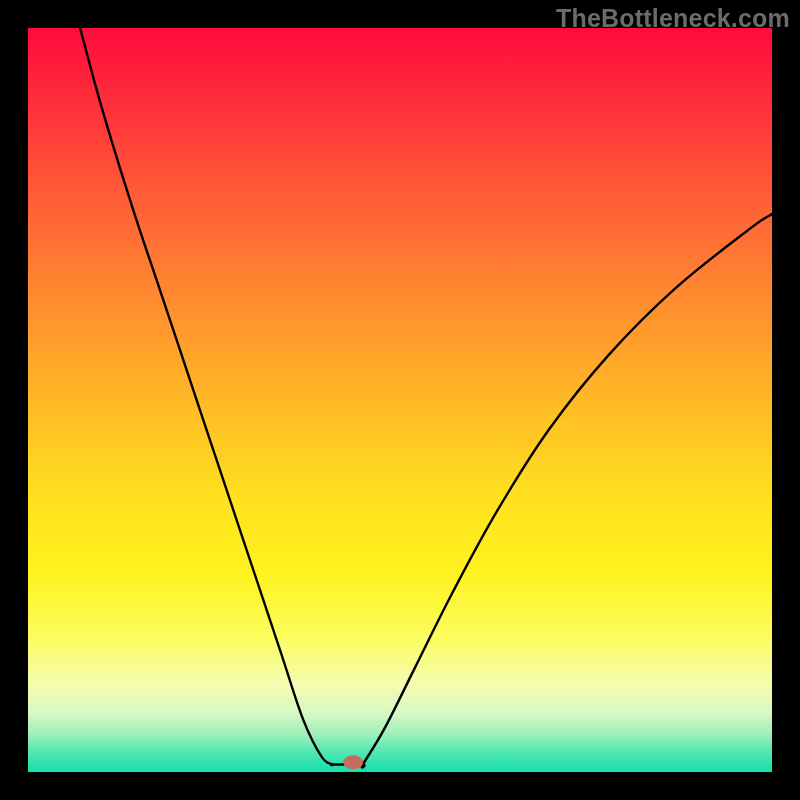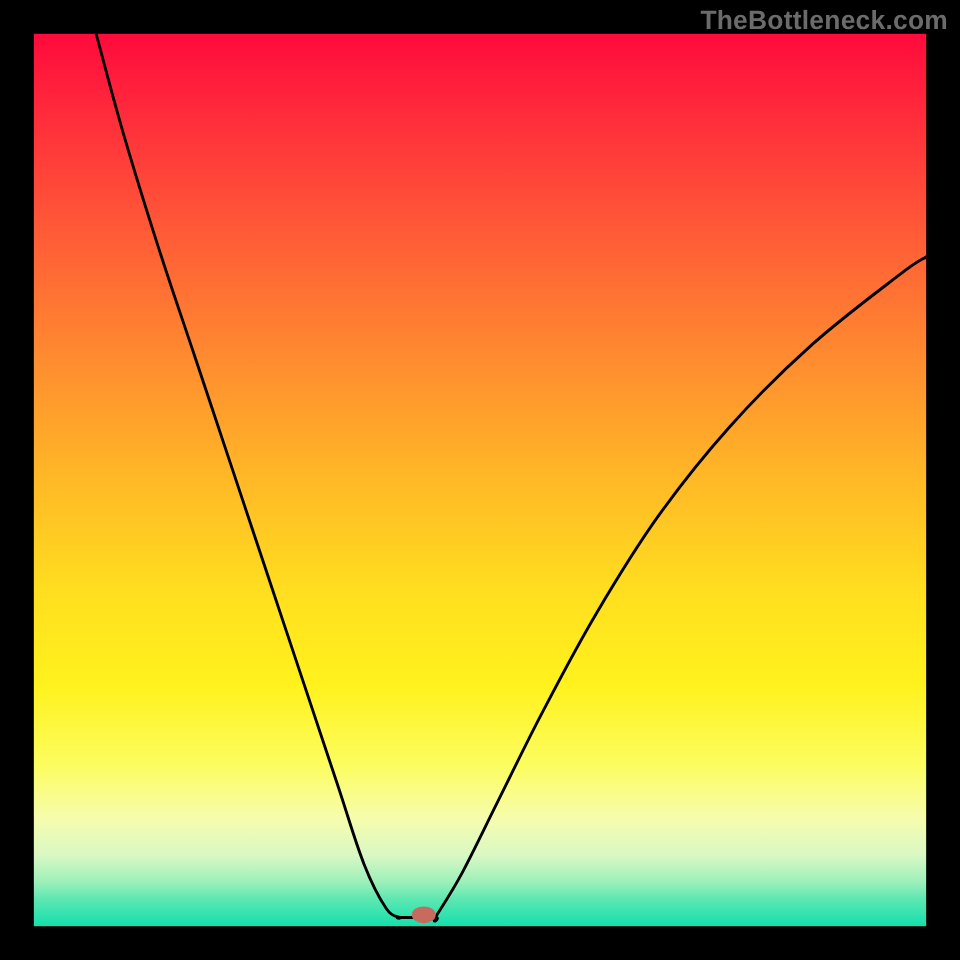--- a/index.html
+++ b/index.html
@@ -44,21 +44,21 @@
       #d9f8c4 92%,
       #9df0b9 95%,
       #5be7b2 97%,
       #13e0ad 100%
     );
   }
   .watermark {
     position: absolute;
     top: 4px;
     right: 10px;
-    font-size: 22px;
+    font-size: 25px;
     font-weight: 600;
     color: #6b6b6b;
     letter-spacing: 0.2px;
     user-select: none;
     margin-left: 29px;
   }
   svg.curve {
     position: absolute;
     inset: 0;
   }

